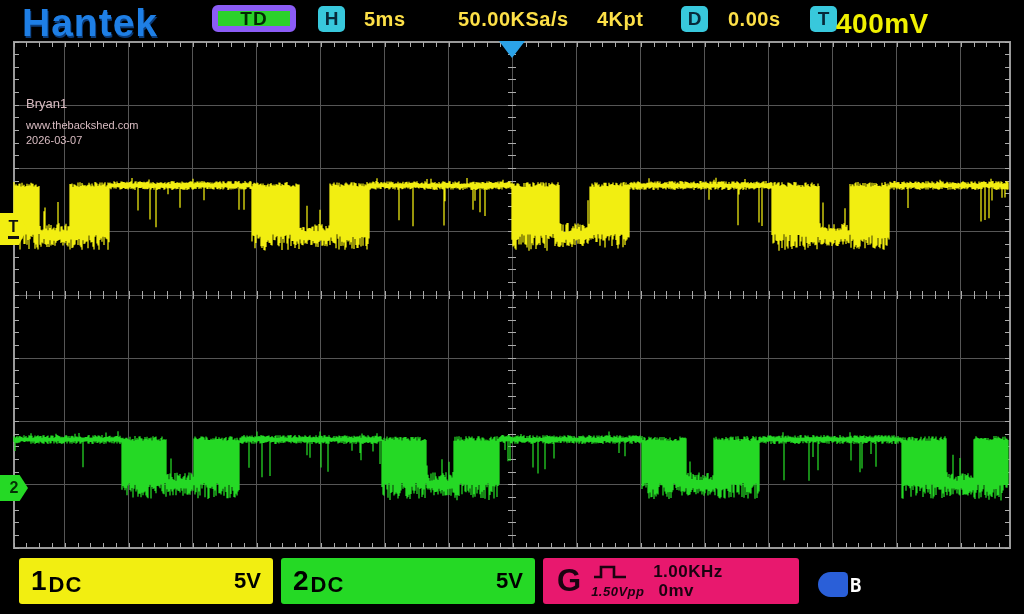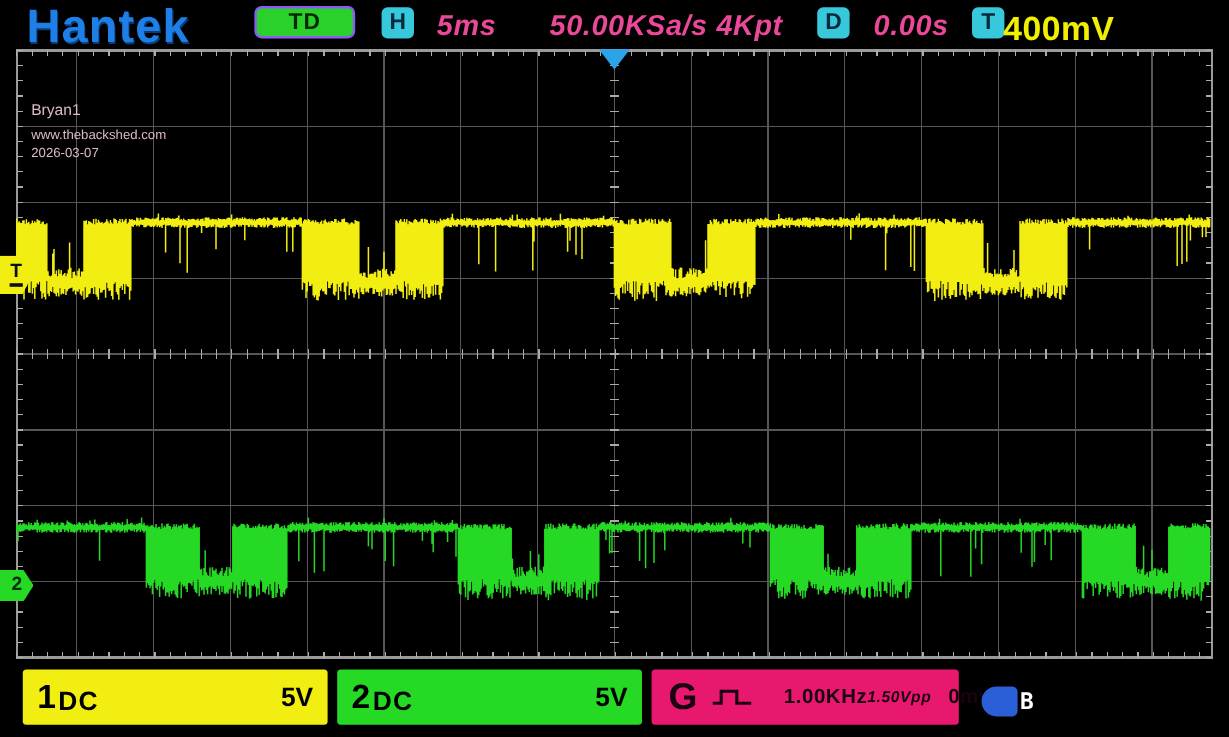--- a/index.html
+++ b/index.html
@@ -4,28 +4,28 @@
 <style>
   html,body{margin:0;padding:0;background:#000;}
   #app{position:relative;width:1024px;height:614px;background:#000;overflow:hidden;
        font-family:"Liberation Sans",sans-serif;}
   #scope-svg{position:absolute;left:0;top:0;z-index:1;}
   
   .topbar{position:absolute;left:0;top:0;width:1024px;height:38px;background:#000;z-index:3;}
   .logo{position:absolute;left:22px;top:1px;font-size:39px;font-weight:900;color:#1e7fe6;
         letter-spacing:1px;text-shadow:1px 2px 0 #0b3c7a;}
   .badge-td{position:absolute;left:212px;top:5px;width:84px;height:27px;background:#2bd12b;
-        border:2px solid #8b5cf6;border-radius:6px;color:#032903;font-size:19px;font-weight:900;
+        border:6px solid #8b5cf6;border-radius:6px;color:#032903;font-size:19px;font-weight:900;
         display:flex;align-items:center;justify-content:center;box-sizing:border-box;letter-spacing:1px;}
   .badge-cyan{position:absolute;top:6px;width:27px;height:26px;background:#38c8dc;border-radius:5px;
         color:#07293a;font-size:19px;font-weight:900;display:flex;align-items:center;justify-content:center;}
-  .tb-text{position:absolute;top:8px;color:#ec4899;font-size:24px;font-weight:700;letter-spacing:0.5px;font-style:italic;}
+  .tb-text{position:absolute;top:8px;color:#fde047;font-size:20px;font-weight:700;letter-spacing:0.5px;}
   .trig-level{position:absolute;top:8px;color:#f0f000;font-size:28px;font-weight:700;letter-spacing:0.5px;}
   
-  .overlay{position:absolute;left:26px;top:84px;z-index:2;color:#d9bcc2;}
+  .overlay{position:absolute;left:26px;top:96px;z-index:2;color:#d9bcc2;}
   .ov1{font-size:13px;margin-bottom:7px;}
   .ov2{font-size:11px;line-height:15px;}
   
   .trig-pos{position:absolute;left:499px;top:41px;width:0;height:0;z-index:2;
         border-left:13px solid transparent;border-right:13px solid transparent;
         border-top:17px solid #2ba3e8;}
   .tag{position:absolute;left:0;z-index:2;display:flex;flex-direction:column;align-items:center;
         justify-content:center;clip-path:polygon(0 0,70% 0,100% 50%,70% 100%,0 100%);}
   .tag-t{top:213px;width:27px;height:32px;background:#f2ee11;color:#111;font-size:16px;font-weight:900;line-height:14px;}
   .tag-t .tbar{display:block;width:11px;height:3px;background:#111;margin-top:2px;}
@@ -35,21 +35,21 @@
   .chbox{position:absolute;top:2px;height:46px;width:254px;border-radius:3px;display:flex;
         align-items:center;padding:0 12px;box-sizing:border-box;color:#000;}
   .ch1{left:19px;background:#f2ee11;}
   .ch2{left:281px;background:#25d925;}
   .chnum{font-size:28px;font-weight:900;}
   .chcoup{font-size:22px;font-weight:900;margin-left:2px;margin-top:8px;letter-spacing:1px;}
   .chscale{font-size:22px;font-weight:900;margin-left:auto;}
   .genbox{position:absolute;left:543px;top:2px;width:256px;height:46px;background:#e8186e;
         border-radius:3px;display:flex;align-items:center;padding:0 0 0 14px;box-sizing:border-box;color:#1a0310;}
   .glabel{font-size:31px;font-weight:700;margin-right:10px;}
-  .gcol{display:flex;flex-direction:row;justify-content:center;}
+  .gcol{display:flex;flex-direction:column;justify-content:center;}
   .grow1{display:flex;align-items:center;height:20px;}
   .grow1 .freq{font-size:17px;font-weight:900;margin-left:24px;letter-spacing:0.5px;}
   .grow2{display:flex;align-items:center;height:19px;}
   .grow2 .amp{font-size:13px;font-weight:900;letter-spacing:0.5px;font-style:italic;}
   .grow2 .off{font-size:17px;font-weight:700;margin-left:14px;letter-spacing:0.5px;}
   .sqwave{display:block;}
   .usb{position:absolute;left:818px;top:16px;display:flex;align-items:center;}
   .usb-shape{display:block;width:30px;height:25px;background:#2a5fd8;border-radius:14px 5px 5px 14px;}
   .usb-b{font-family:"DejaVu Sans Mono",monospace;font-size:19px;font-weight:700;color:#fff;margin-left:2px;}
 </style>

